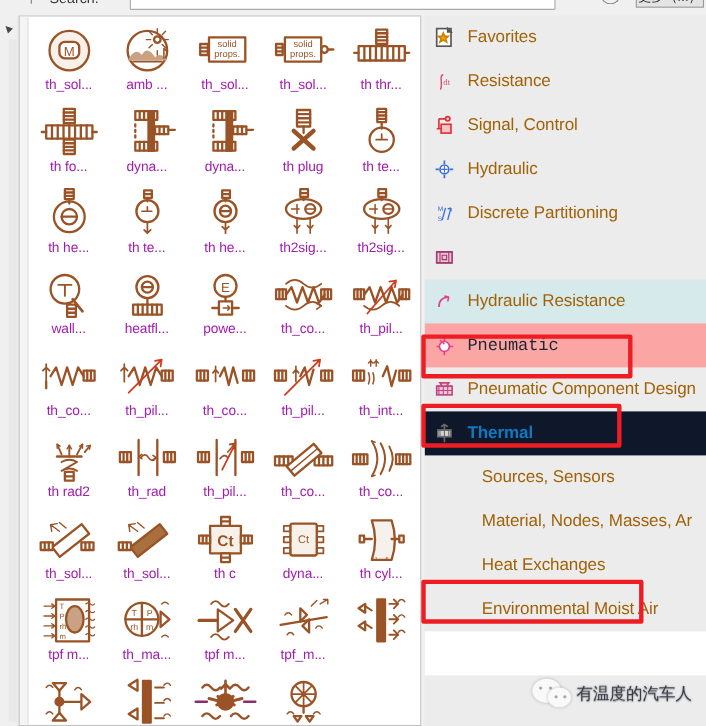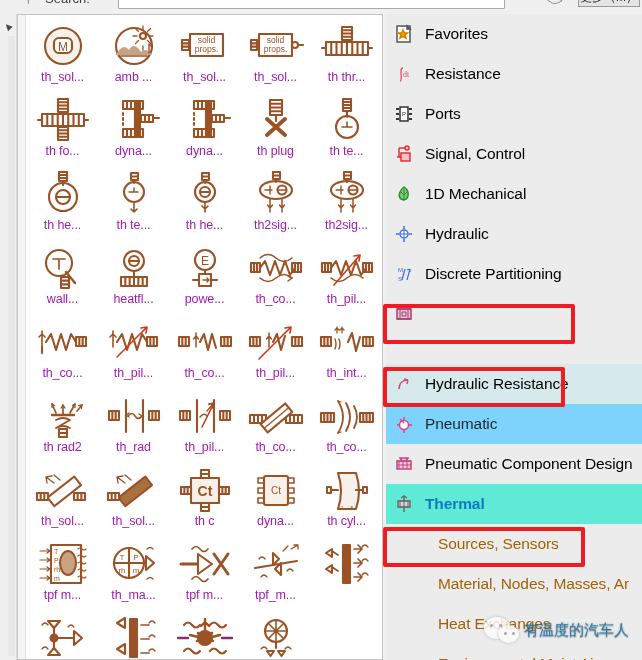--- a/index.html
+++ b/index.html
@@ -93,41 +93,41 @@
   }
   .trow{
     position:relative;height:40px;display:flex;align-items:center;
     padding-left:8px;box-sizing:border-box;cursor:default;
   }
   .trow .ticon{
     width:22px;height:22px;flex:0 0 22px;margin-right:9px;
     display:flex;align-items:center;justify-content:flex-start;
   }
   .trow .tlabel{
-    font-size:15.5px;color:#000000;white-space:nowrap;letter-spacing:-0.1px;
+    font-size:15.5px;color:#a16207;white-space:nowrap;letter-spacing:-0.1px;
   }
   .trow.child{padding-left:52px;}
   .trow.child .tlabel{color:#a16207;}
-  .trow.hover{background:#d7eaeb;margin-top:30px;}
-  .trow.selected{background:#5eead4;}
+  .trow.hover{background:#d7eaeb;}
+  .trow.selected{background:#0f172a;}
   .trow.selected .tlabel{color:#0f7ac0;font-weight:bold;}
 
   
   .redbox{
     position:absolute;border:4px solid #ee1d23;border-radius:2px;
     box-sizing:border-box;pointer-events:none;
   }
 
   
   .watermark{
     position:absolute;left:478px;top:611px;width:164px;height:42px;
     pointer-events:none;opacity:.82;
   }
   .wm-text{
-    position:absolute;left:46px;top:10px;font-size:15px;color:#0369a1;
+    position:absolute;left:46px;top:10px;font-size:15px;color:#0f172a;
     text-shadow:0 0 2px rgba(120,120,120,.9),0 1px 1px rgba(90,90,90,.7);
     white-space:nowrap;font-family:Liberation Mono, monospace;
   }
   .wm-b1,.wm-b2{
     position:absolute;border-radius:50%;background:#fdfdfd;
     box-shadow:0 0 3px rgba(110,110,110,.55);
   }
   .wm-b1{left:6px;top:6px;width:26px;height:22px;}
   .wm-b2{left:20px;top:14px;width:21px;height:18px;}
   .wm-d{position:absolute;width:3px;height:3px;border-radius:50%;background:#9a9a9a;}
@@ -859,53 +859,27 @@
         <span class="ticon">
           <svg width="20" height="20" viewBox="0 0 20 20" fill="none" stroke="#d4516b" stroke-width="1.5">
             <path d="M6 17c2 0 1-7 1-10 0-2 1-3 2-3" stroke="#d4516b" stroke-width="1.3"></path>
             <text x="9" y="13" font-size="8" fill="#d4516b" stroke="none" font-family="Liberation Serif">dt</text>
           </svg>
         </span>
         <span class="tlabel">Resistance</span>
       </div>
       <div class="trow">
         <span class="ticon">
-          <svg width="20" height="20" viewBox="0 0 20 20" fill="none" stroke="#333" stroke-width="1.5">
-            <rect x="6" y="3" width="8" height="14" fill="#fff" stroke="#333"></rect>
-            <text x="10" y="12" font-size="6" fill="#333" stroke="none" text-anchor="middle" font-family="Liberation Sans">P</text>
-            <g fill="#333" stroke="none">
-              <rect x="2" y="4" width="3" height="2"></rect>
-              <rect x="2" y="9" width="3" height="2"></rect>
-              <rect x="2" y="14" width="3" height="2"></rect>
-              <rect x="15" y="4" width="3" height="2"></rect>
-              <rect x="15" y="9" width="3" height="2"></rect>
-              <rect x="15" y="14" width="3" height="2"></rect>
-            </g>
-          </svg>
-        </span>
-        <span class="tlabel">Ports</span>
-      </div>
-      <div class="trow">
-        <span class="ticon">
           <svg width="20" height="20" viewBox="0 0 20 20" fill="none" stroke="#e0303a" stroke-width="1.5">
             <rect x="7" y="9" width="9" height="8" fill="#f7c5c5" stroke="#e0303a"></rect>
             <path d="M3 13h4M5 4v9M5 4h8" stroke="#e0303a"></path>
             <circle cx="13" cy="4" r="2" fill="#f7c5c5" stroke="#e0303a"></circle>
           </svg>
         </span>
         <span class="tlabel">Signal, Control</span>
-      </div>
-      <div class="trow">
-        <span class="ticon">
-          <svg width="20" height="20" viewBox="0 0 20 20" fill="none" stroke="#2f8f2f" stroke-width="1.5">
-            <path d="M10 3c3 2 5 5 4 9-1 4-6 5-8 2-2-3 0-8 4-11z" fill="#7fc97f" stroke="#2f8f2f"></path>
-            <path d="M10 5v12M7 8l3 3M13 8l-3 3" stroke="#2f8f2f" stroke-width="1"></path>
-          </svg>
-        </span>
-        <span class="tlabel">1D Mechanical</span>
       </div>
       <div class="trow">
         <span class="ticon">
           <svg width="20" height="20" viewBox="0 0 20 20" fill="none" stroke="#3a6fd8" stroke-width="1.5">
             <circle cx="10" cy="10" r="4" fill="#fff" stroke="#3a6fd8"></circle>
             <path d="M10 2v3M10 15v3M2 10h3M15 10h3" stroke="#3a6fd8"></path>
             <path d="M7 10h6M10 7v6" stroke="#3a6fd8" stroke-width="1"></path>
           </svg>
         </span>
         <span class="tlabel">Hydraulic</span>
@@ -931,21 +905,21 @@
       </div>
       <div class="trow hover">
         <span class="ticon">
           <svg width="20" height="20" viewBox="0 0 20 20" fill="none" stroke="#e0408c" stroke-width="1.5">
             <path d="M5 15c0-6 4-9 9-9" stroke="#e0408c" stroke-width="1.6"></path>
             <path d="M14 6l-4 -1M14 6l-1 4" stroke="#e0408c" stroke-width="1.4"></path>
           </svg>
         </span>
         <span class="tlabel">Hydraulic Resistance</span>
       </div>
-      <div class="trow selected" style="font-weight: normal; background: #7dd3fc;">
+      <div class="trow selected" style="font-weight: normal; background: #fca5a5; font-family: Liberation Mono, monospace;">
         <span class="ticon">
           <svg width="20" height="20" viewBox="0 0 20 20" fill="none" stroke="#e0408c" stroke-width="1.5">
             <circle cx="10" cy="11" r="4.5" fill="#fff" stroke="#e0408c"></circle>
             <path d="M10 3v3M3 11h3M15 11h3M10 16v3" stroke="#e0408c"></path>
             <path d="M6 5l4 4" stroke="#e0408c" stroke-width="1.2"></path>
           </svg>
         </span>
         <span class="tlabel" style="color: rgb(30, 38, 48); font-weight: normal;">Pneumatic</span>
       </div>
       <div class="trow">

